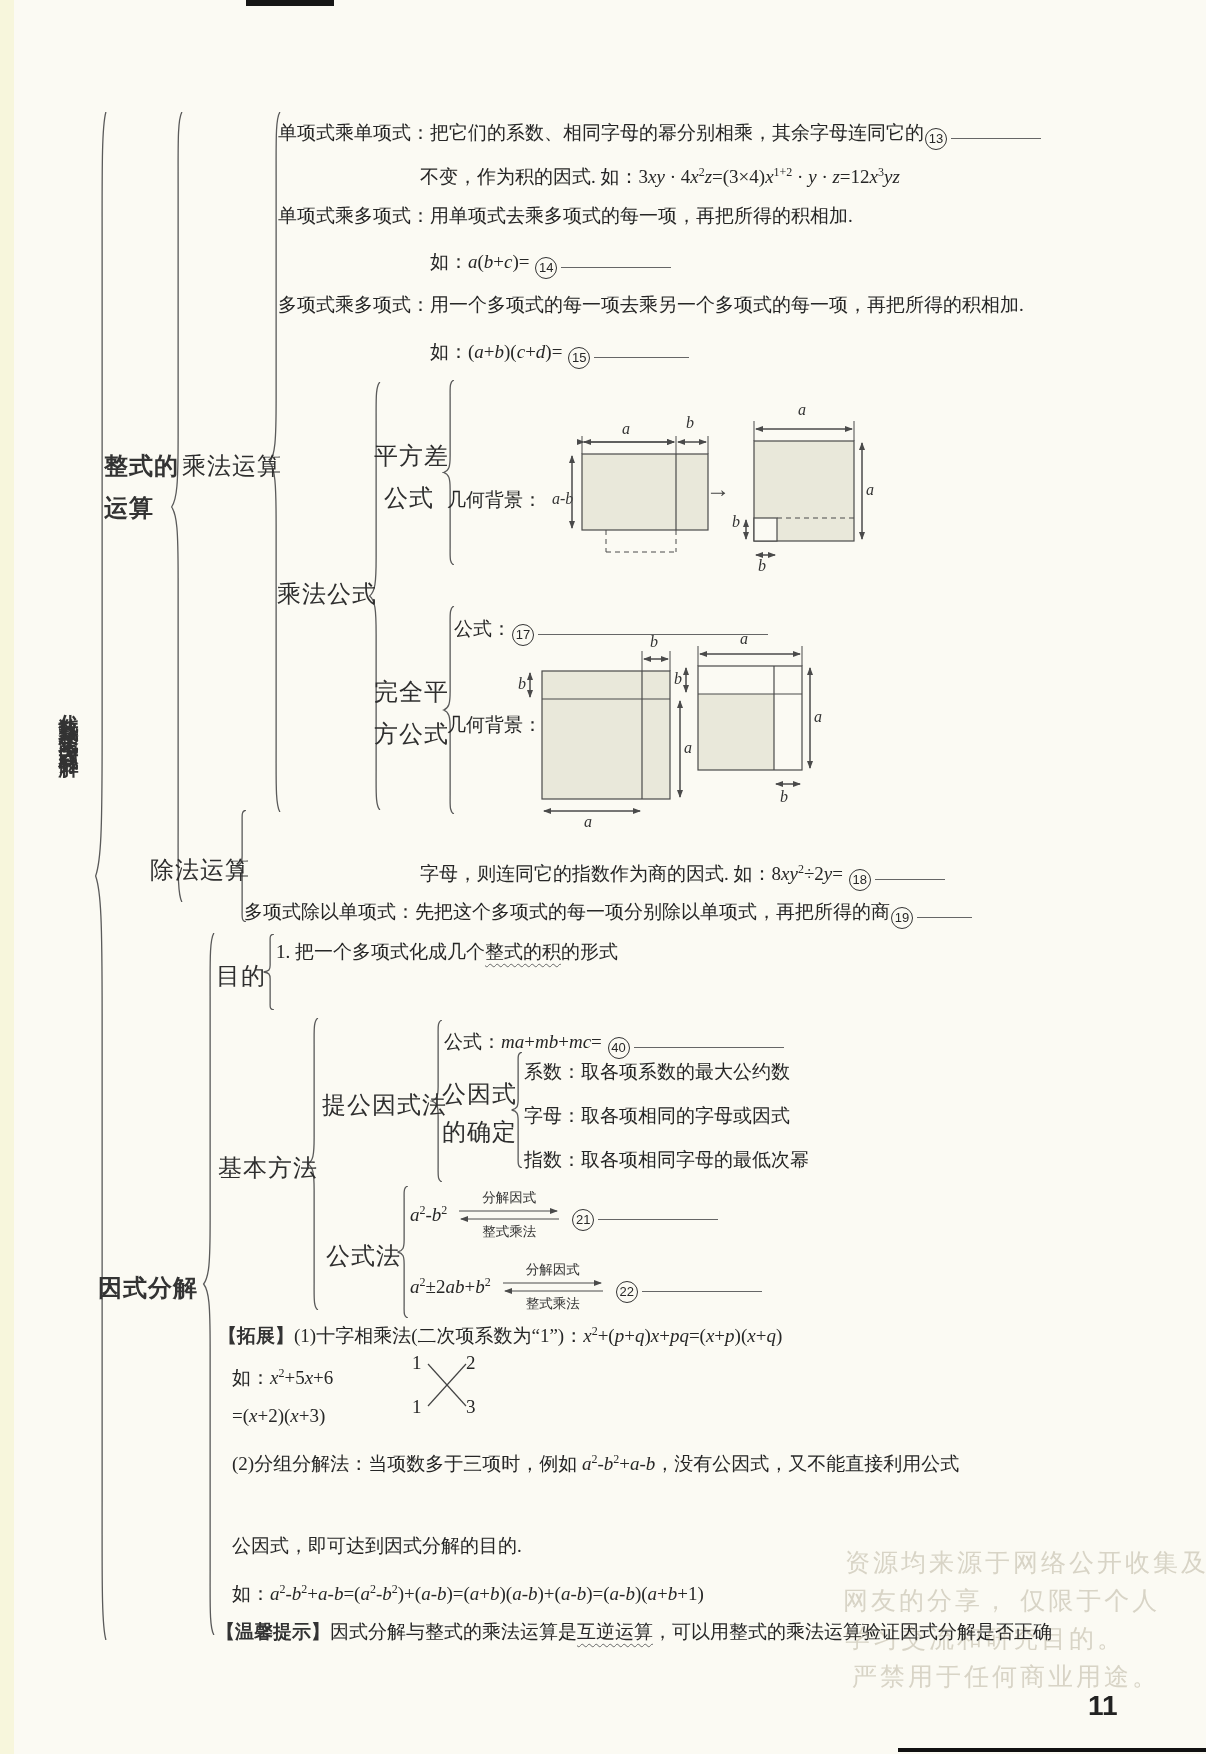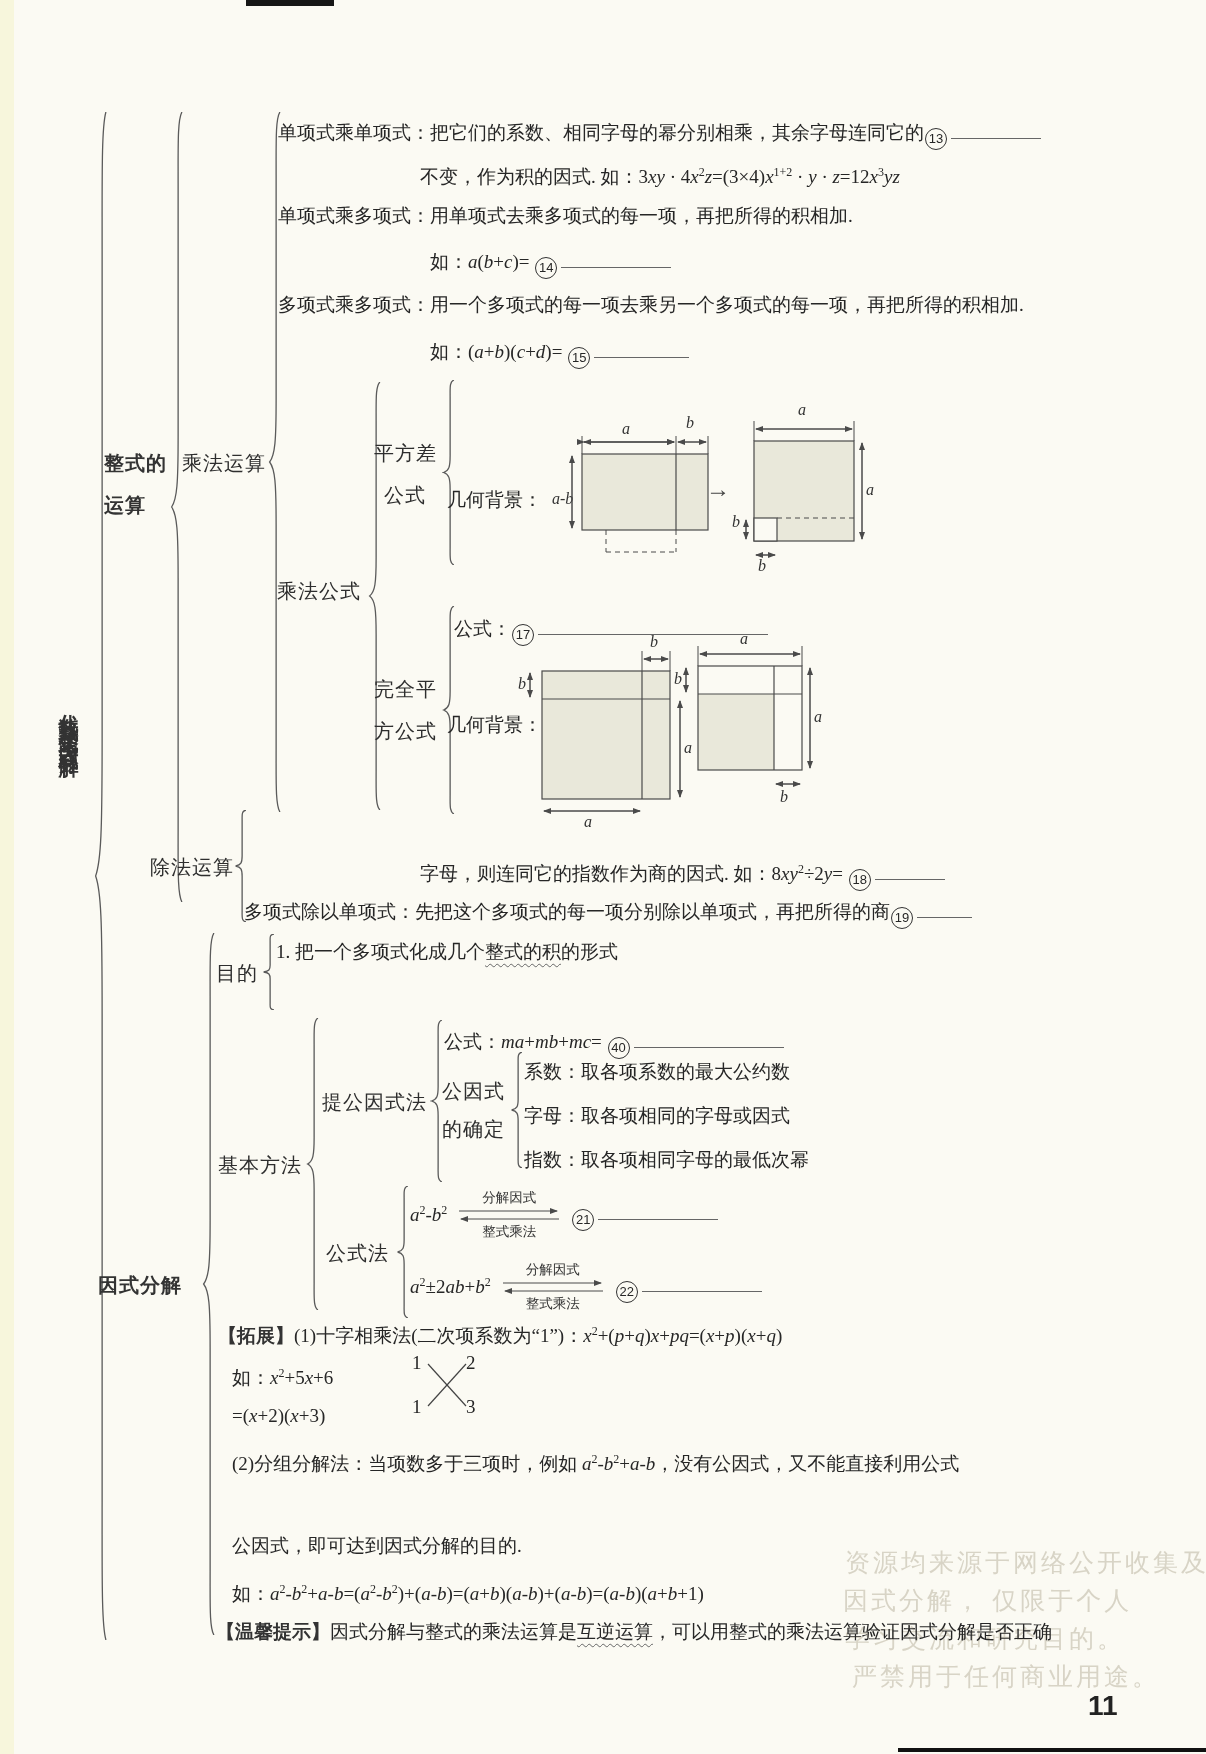--- a/index.html
+++ b/index.html
@@ -2,21 +2,21 @@
 <html><head>
 <meta charset="utf-8">
 <style>
   html,body{margin:0;padding:0;background:#e8e8e8;}
   .page{position:relative;width:1206px;height:1754px;background:#fbfaf3;overflow:hidden;
         font-family:"Liberation Serif",serif;color:#262626;}
   .edge-strip{position:absolute;left:0;top:0;width:14px;height:1754px;background:#f7f6dc;}
   .top-bar{position:absolute;background:#161616;}
   .bottom-line{position:absolute;background:#111;}
   .row{position:absolute;font-size:19px;line-height:25px;white-space:nowrap;color:#262626;}
-  .lbl{position:absolute;font-size:20px;letter-spacing:1px;color:#2e2e2e;white-space:nowrap;}
+  .lbl{position:absolute;font-size:24px;letter-spacing:1px;color:#2e2e2e;white-space:nowrap;}
   .hei{font-family:"Liberation Sans",sans-serif;font-weight:bold;color:#333;}
   .vlabel{position:absolute;writing-mode:vertical-rl;text-orientation:upright;
           font-family:"Liberation Sans",sans-serif;font-weight:bold;font-size:20px;
           letter-spacing:4px;color:#333;}
   .brace{position:absolute;width:13px;}
   .brace svg{display:block;}
   .blank{display:inline-block;height:20px;border-bottom:1.2px solid #666;vertical-align:baseline;margin-left:3px;}
   .w55{width:55px}.w70{width:70px}.w90{width:90px}.w95{width:95px}.w110{width:110px}
   .w120{width:120px}.w150{width:150px}.w230{width:230px}
   .circ{display:inline-block;width:20px;height:20px;line-height:20px;border:1.3px solid #333;
@@ -50,21 +50,21 @@
   </defs>
 </svg>
 
 <div class="page">
 
   <div class="edge-strip"></div>
   <div class="top-bar" style="left:246px;top:0;width:88px;height:6px"></div>
   <div class="bottom-line" style="left:898px;top:1748px;width:308px;height:4px"></div>
 
   <div class="wm" style="left:845px;top:1546px">资源均来源于网络公开收集及</div>
-  <div class="wm" style="left:843px;top:1584px">因式分解， 仅限于个人</div>
+  <div class="wm" style="left:843px;top:1584px">网友的分享， 仅限于个人</div>
   <div class="wm" style="left:845px;top:1622px">学习交流和研究目的。</div>
   <div class="wm" style="left:852px;top:1660px">严禁用于任何商业用途。</div>
 
   <div class="brace z" style="left:94px;top:112px;height:1528px">
       <svg viewBox="0 0 12 100" preserveAspectRatio="none" width="100%" height="100%">
         <path d="M11,0 C7,1 7.5,4 7.5,9 L7.5,41 C7.5,47 6.5,49 1.5,50 C6.5,51 7.5,53 7.5,59 L7.5,91 C7.5,96 7,99 11,100" fill="none" stroke="#5a5a5a" stroke-width="1.3" vector-effect="non-scaling-stroke"></path>
       </svg>
     </div>
   <div class="brace z" style="left:170px;top:112px;height:790px">
       <svg viewBox="0 0 12 100" preserveAspectRatio="none" width="100%" height="100%">

